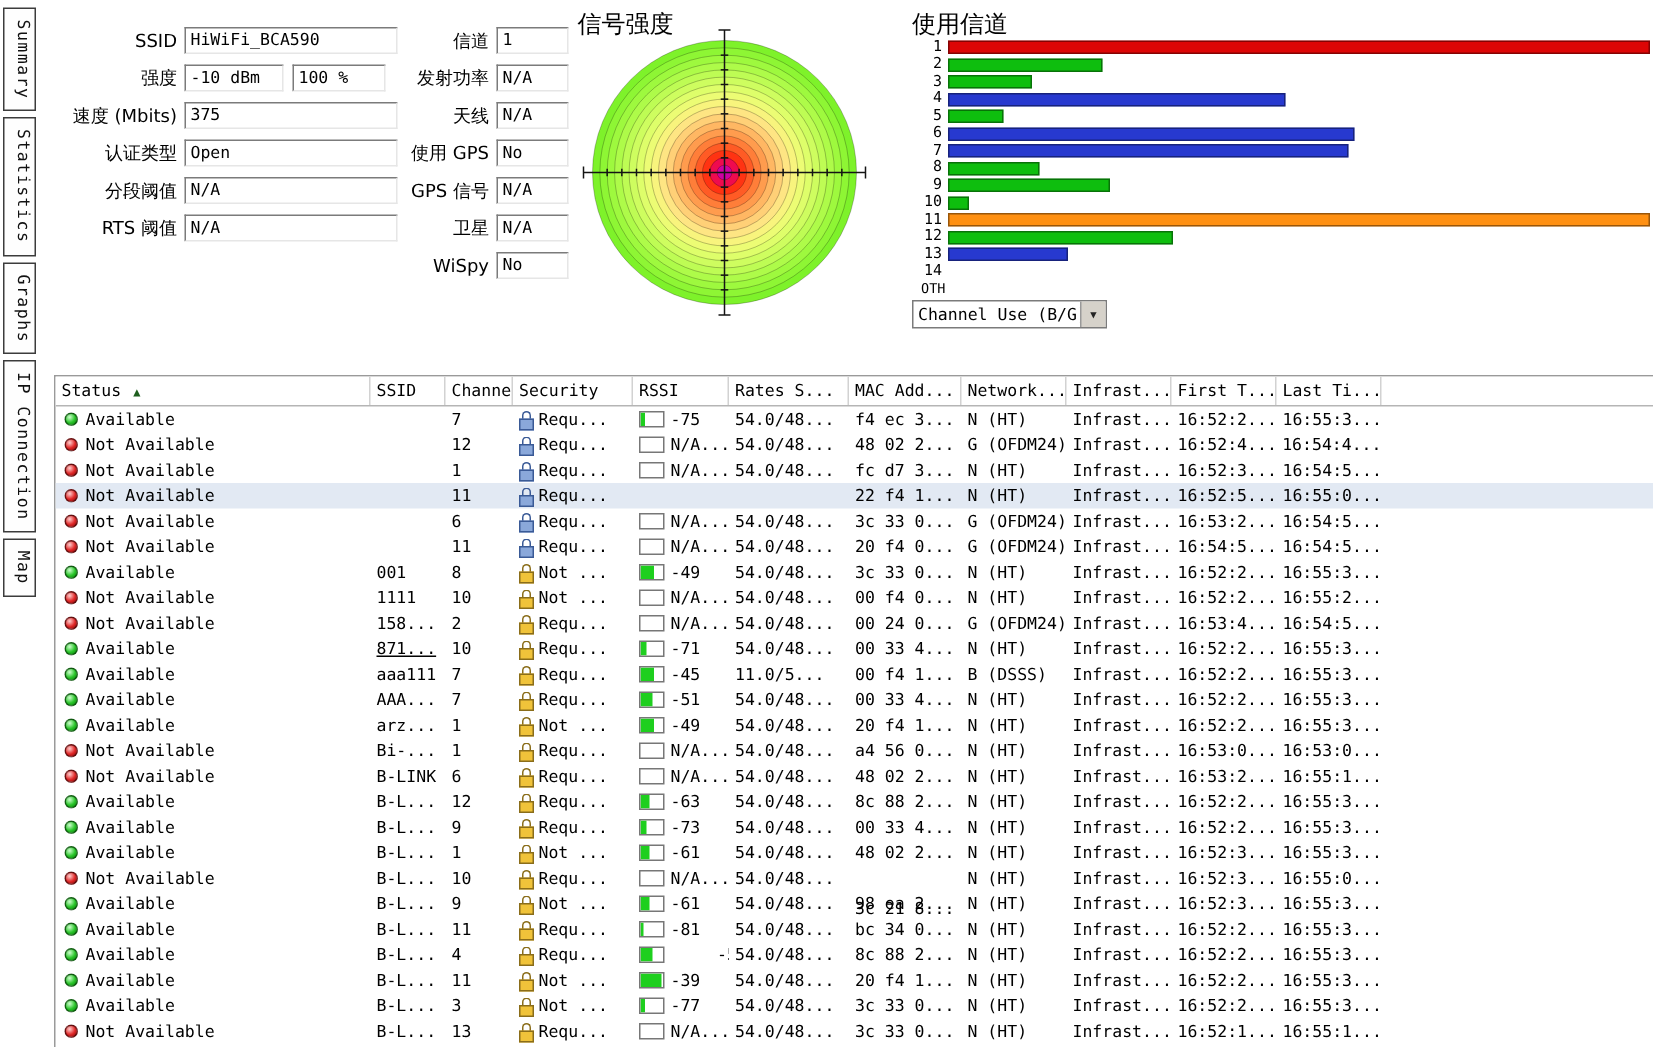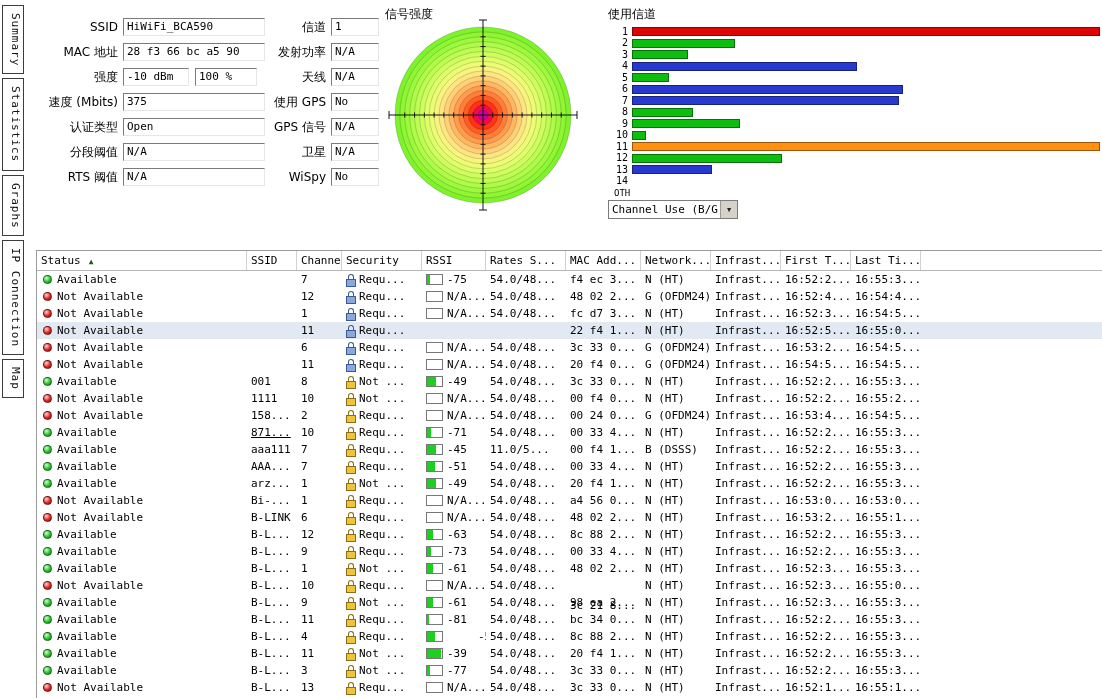--- a/index.html
+++ b/index.html
@@ -20,21 +20,21 @@
   .frow{display:flex;align-items:center;height:18px;}
   .flabel{width:82px;text-align:right;margin-right:5px;font-size:12px;white-space:nowrap;}
   .fgroup.right .flabel{width:72px;}
   .fbox{height:16px;line-height:16px;border:1px solid #7b7b7b;border-bottom-color:#e6e6e6;border-right-color:#e6e6e6;
     background:#fff;padding:0 3px;font-family:"DejaVu Sans Mono",monospace;font-size:11px;white-space:nowrap;overflow:hidden;}
   .fbox.w140{width:134px;}
   .fbox.w68{width:58px;margin-right:6px;}
   .fbox.w62{width:54px;}
   .fgroup.right .fbox{width:40px;}
 
-  .chart-title{position:absolute;font-size:12px;color:#000;white-space:nowrap;}
+  .chart-title{position:absolute;font-size:16px;color:#000;white-space:nowrap;}
   #radar-title{left:357px;top:6px;}
   #channel-title{left:580px;top:6px;}
   #radar-svg{position:absolute;left:350px;top:18px;}
 
   .channels-rows{position:absolute;left:580px;top:26px;width:492px;}
   .chrow{display:flex;align-items:center;height:11.5px;}
   .chlabel{width:20px;text-align:right;margin-right:4px;font-size:10px;font-family:"DejaVu Sans Mono",monospace;line-height:10px;}
   .chtrack{flex:1;height:9px;position:relative;}
   .chbar{height:9px;box-sizing:border-box;border:1px solid rgba(0,0,0,.4);}
   .oth{margin-left:6px;font-size:9px;font-family:"DejaVu Sans Mono",monospace;margin-top:2px;line-height:9px;}
@@ -76,24 +76,20 @@
       <div class="vtab">Graphs</div>
       <div class="vtab">IP Connection</div>
       <div class="vtab">Map</div>
     </div>
 
   <div class="toppanel">
     <div class="fgroup left" id="fields-left">
         <div class="frow">
           <span class="flabel">SSID</span>
           <span class="fbox w140">HiWiFi_BCA590</span>
-        </div>
-        <div class="frow">
-          <span class="flabel">MAC 地址</span>
-          <span class="fbox w140">28 f3 66 bc a5 90</span>
         </div>
         <div class="frow">
           <span class="flabel">强度</span>
           <span class="fbox w68">-10 dBm</span>
           <span class="fbox w62">100 %</span>
         </div>
         <div class="frow">
           <span class="flabel">速度 (Mbits)</span>
           <span class="fbox w140">375</span>
         </div>
@@ -379,21 +375,21 @@
           </div>
           <div class="tcell" style="width: 70px;">
             <span>G (OFDM24)</span>
           </div>
           <div class="tcell" style="width: 70px;">
             <span>Infrast...</span>
           </div>
           <div class="tcell" style="width: 70px;">
             <span>16:52:4...</span>
           </div>
-          <div class="tcell" style="width: 70px;">
+          <div class="tcell" style="width: 70px; justify-content: flex-end;">
             <span>16:54:4...</span>
           </div>
         </div>
         <div class="trow">
           <div class="tcell" style="width: 210px;">
             <span class="dot r"></span>
             <span>Not Available</span>
           </div>
           <div class="tcell" style="width: 50px;">
             <span></span>

